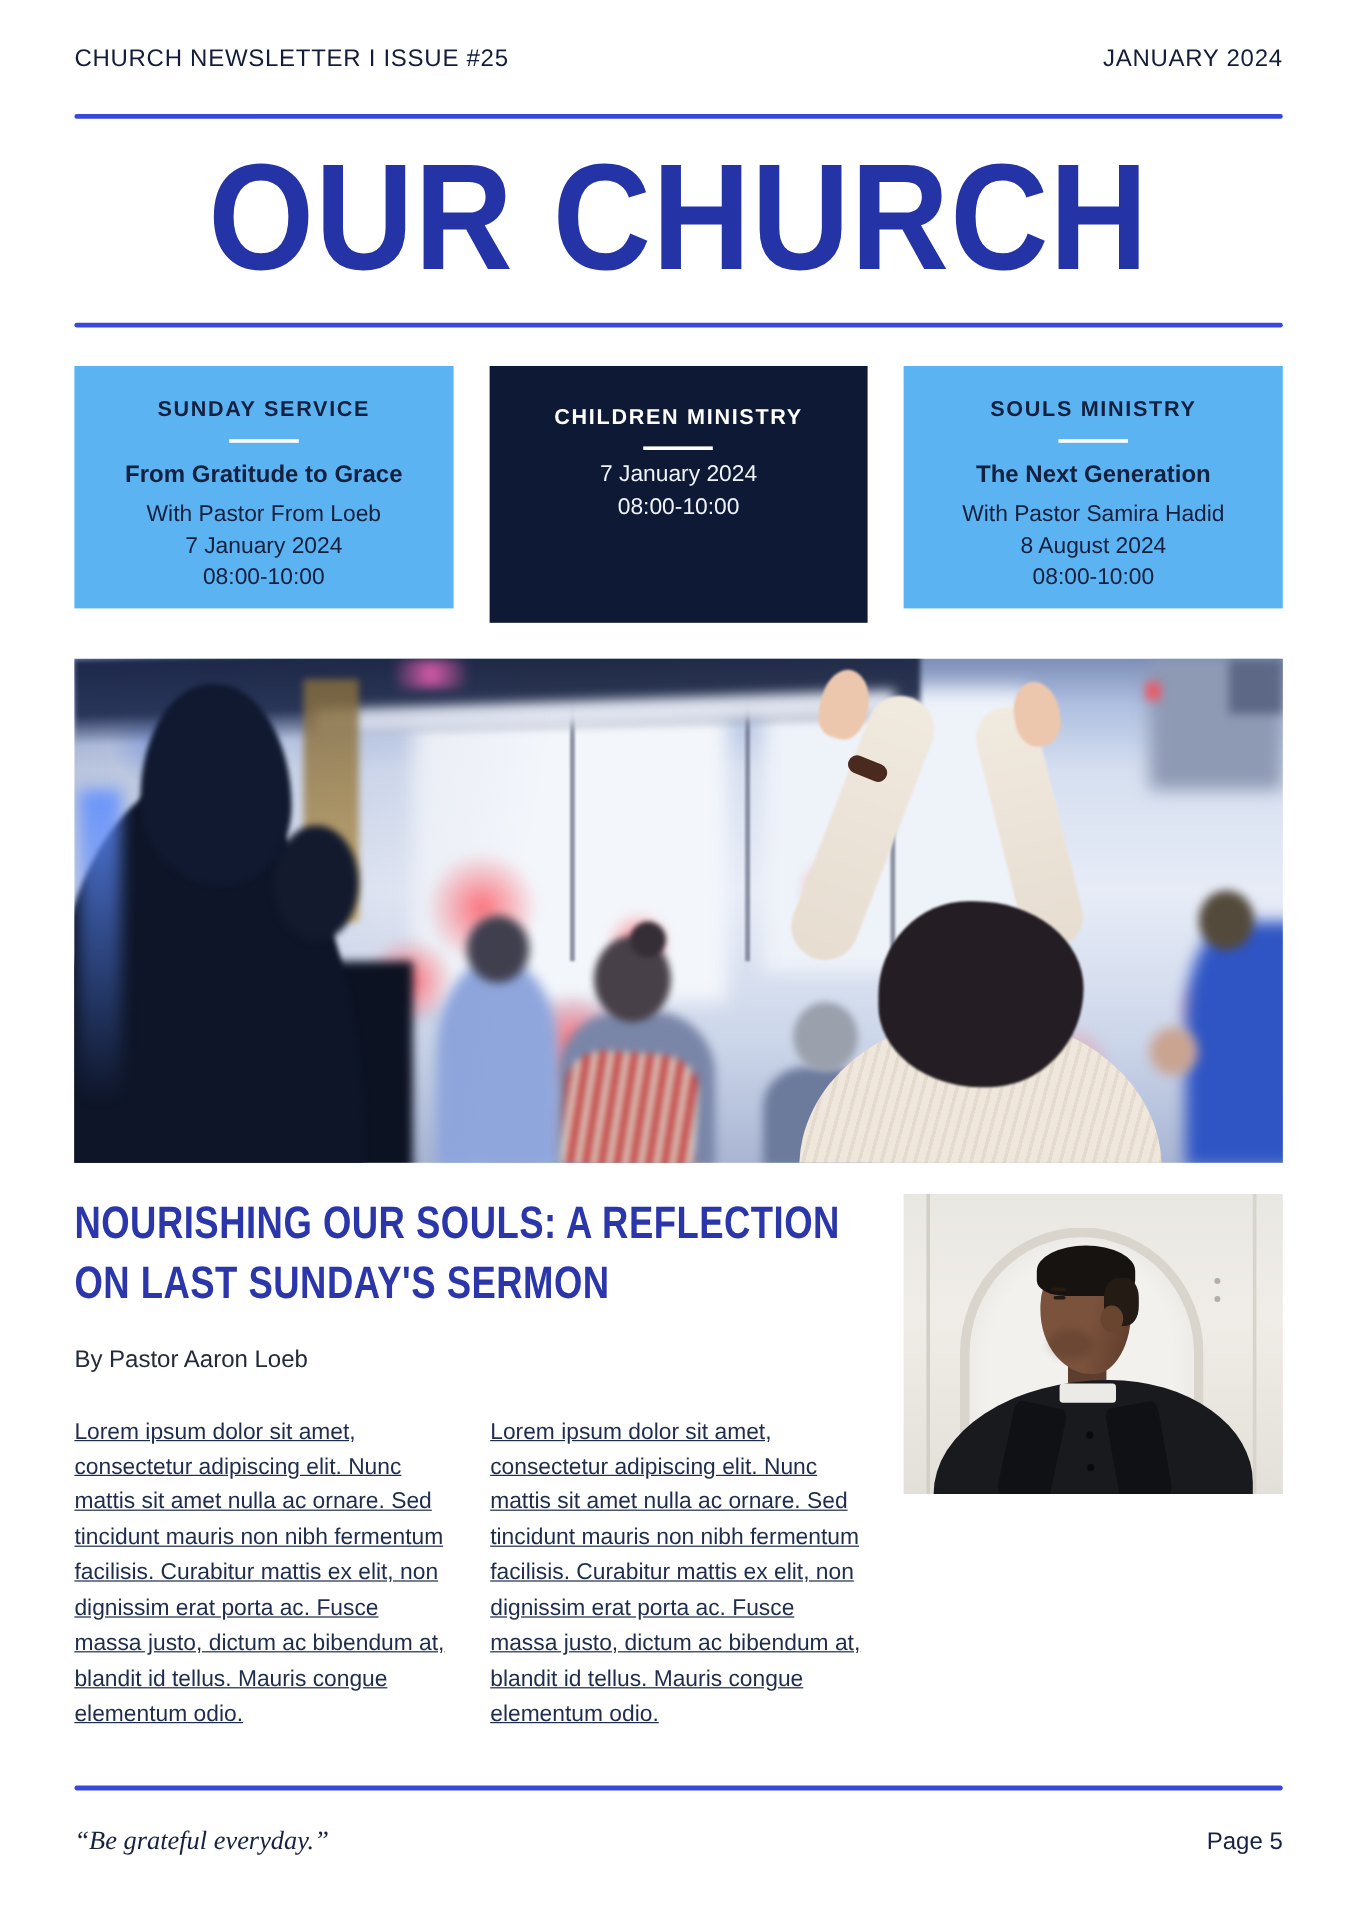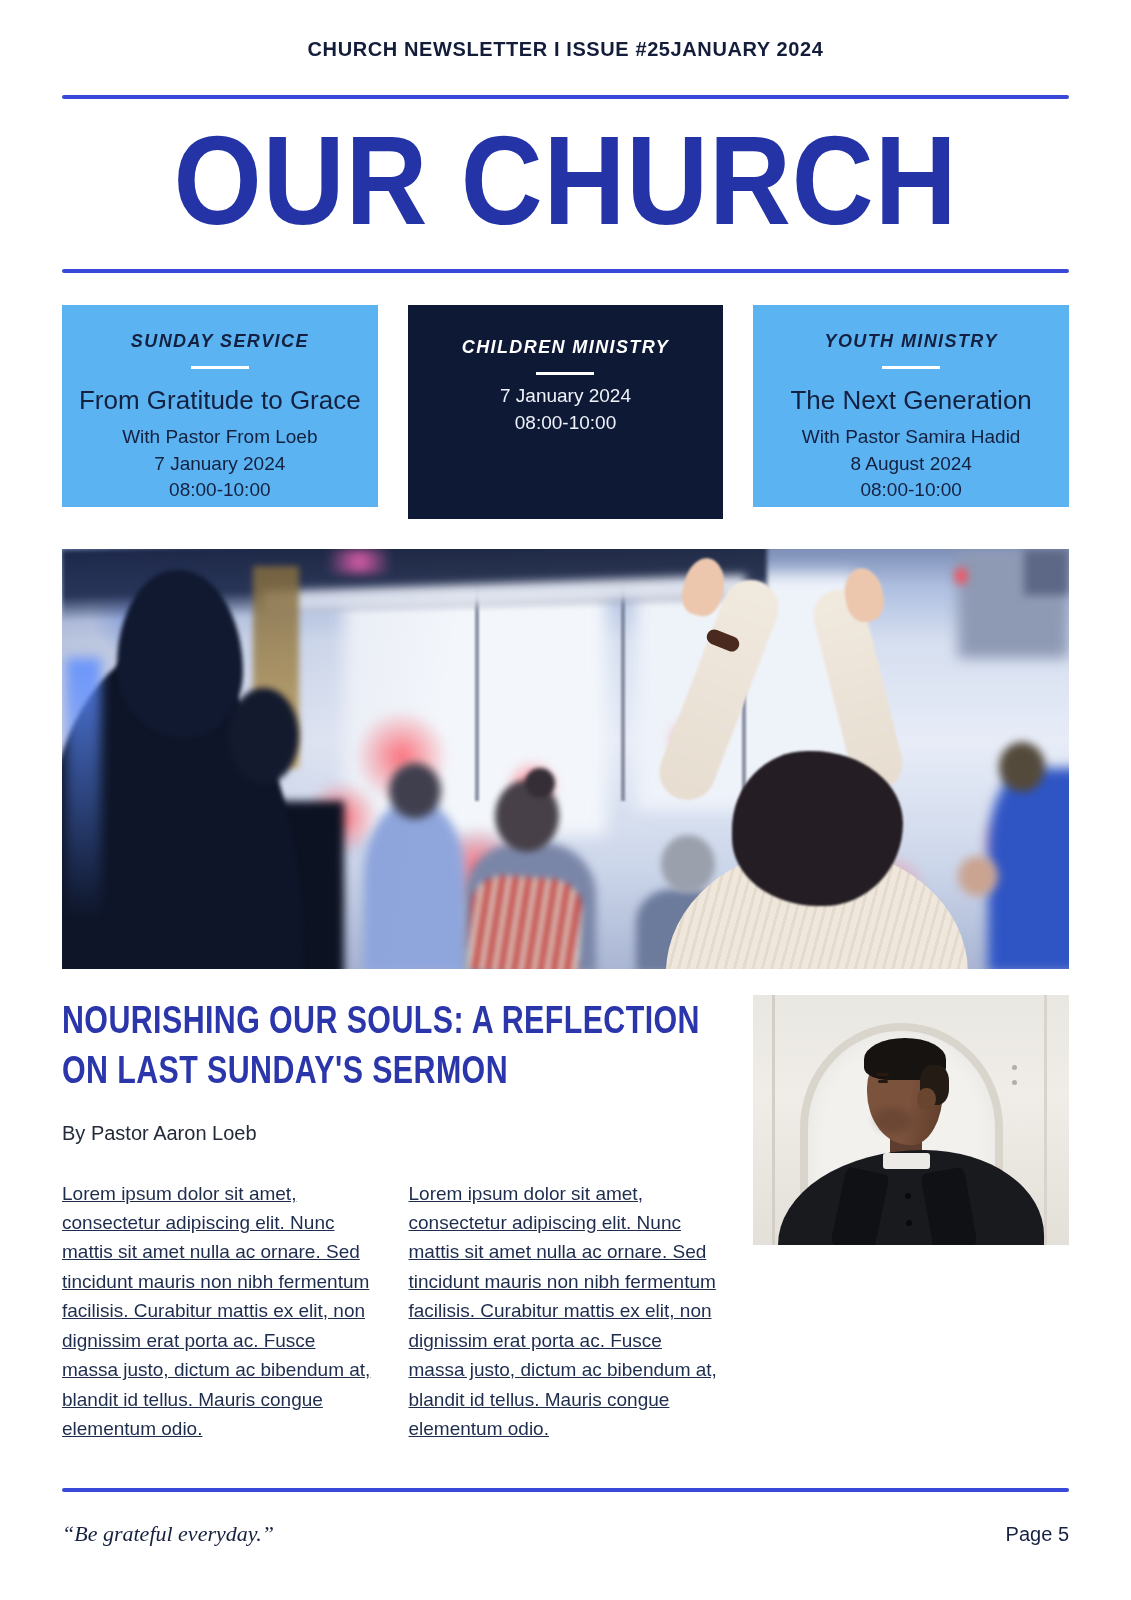--- a/index.html
+++ b/index.html
@@ -2,36 +2,36 @@
 <html><head>
 <meta charset="utf-8">
 <style>
   * { margin:0; padding:0; box-sizing:border-box; }
   html,body { background:#9a9a9a; }
   body { font-family:"Liberation Sans","DejaVu Sans",sans-serif; }
   .page { position:relative; width:1131px; height:1600px; background:#ffffff; margin:0 auto; overflow:hidden; }
   .content { margin-left:62px; margin-right:62px; }
 
   
-  .topbar { padding-top:38px; display:flex; justify-content:center; align-items:baseline;
-            font-size:20px; font-weight:700; letter-spacing:.6px; color:#131c39; }
+  .topbar { padding-top:38px; display:flex; justify-content:space-between; align-items:baseline;
+            font-size:20px; font-weight:400; letter-spacing:.6px; color:#131c39; }
   .rule { height:4px; background:#3848d8; border-radius:2px; margin-top:34px; }
 
   
   .masthead { margin-top:16px; text-align:center; font-size:126px; line-height:1.05; font-weight:700;
               color:#2433a6; letter-spacing:1px; transform:scaleX(.9); transform-origin:50% 50%; white-space:nowrap; }
   .rule-masthead { margin-top:22px; }
 
   
   .cards { margin-top:32px; display:grid; grid-template-columns:repeat(3,1fr); gap:30px; align-items:start; }
   .card { height:202px; padding:26px 14px 0; text-align:center; background:#5cb3f2; color:#13203f; }
   .card.dark { height:214px; padding-top:32px; background:#0e1936; color:#ffffff; }
-  .card-label { font-size:18px; font-weight:700; letter-spacing:1.4px;font-style:italic; }
+  .card-label { font-size:18px; font-weight:700; letter-spacing:1.4px; }
   .card-divider { width:58px; height:3px; background:#ffffff; margin:14px auto 0; }
-  .card-title { margin-top:16px; font-size:26px; font-weight:400; }
+  .card-title { margin-top:16px; font-size:20px; font-weight:700; }
   .card-lines { margin-top:8px; font-size:19px; line-height:1.38; }
   .card.dark .card-lines { color:#eef2f9; }
 
   
   .photo { position:relative; margin-top:30px; height:420px; overflow:hidden;
     background:
       radial-gradient(closest-side at 10% 16%, rgba(64,108,230,.6), rgba(64,108,230,0) 72%),
       linear-gradient(180deg,#76ङ not) }
   .photo { background:
       radial-gradient(closest-side at 10% 16%, rgba(64,108,230,.6), rgba(64,108,230,0) 72%),
@@ -166,21 +166,21 @@
     <article class="card dark">
       <div class="card-label">CHILDREN MINISTRY</div>
       <div class="card-divider"></div>
       <div class="card-lines">
         <div>7 January 2024</div>
         <div>08:00-10:00</div>
       </div>
     </article>
 
     <article class="card light">
-      <div class="card-label">YOUTH MINISTRY</div>
+      <div class="card-label">SOULS MINISTRY</div>
       <div class="card-divider"></div>
       <div class="card-title">The Next Generation</div>
       <div class="card-lines">
         <div>With Pastor Samira Hadid</div>
         <div>8 August 2024</div>
         <div>08:00-10:00</div>
       </div>
     </article>
 
   </section>

